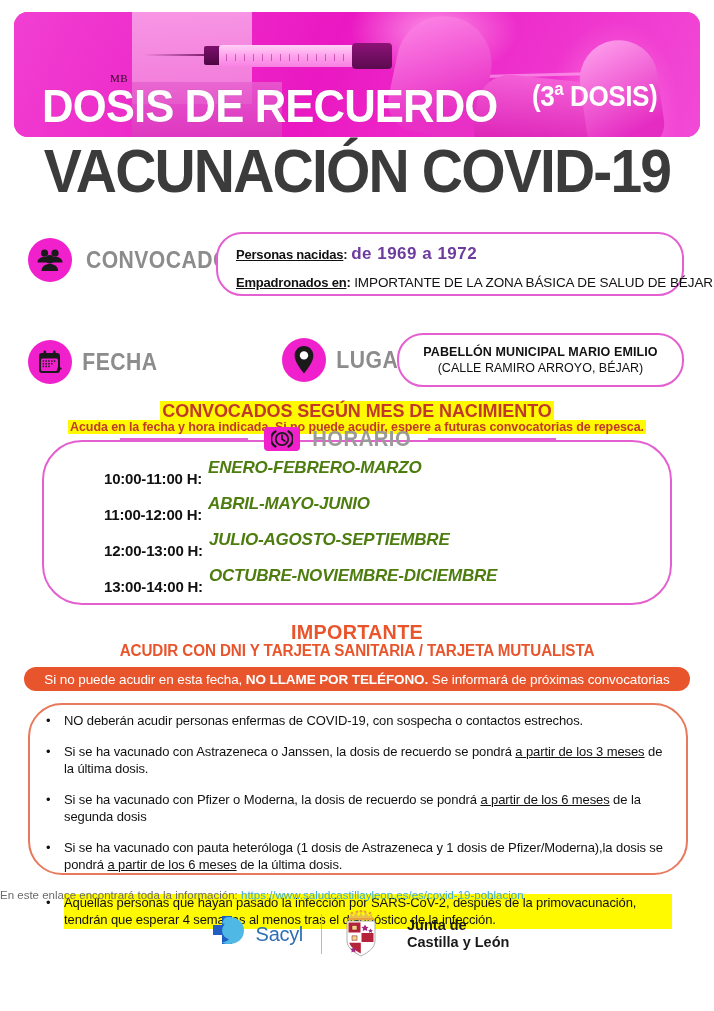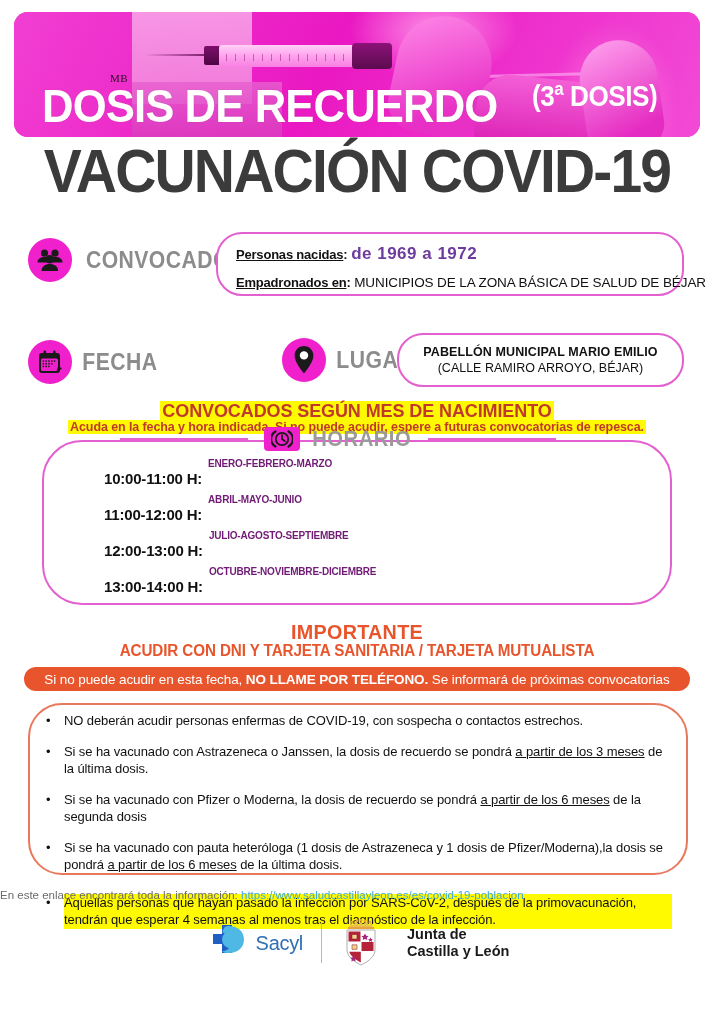--- a/index.html
+++ b/index.html
@@ -331,22 +331,23 @@
     white-space: nowrap;
   }
   .sched-time {
     font-family: "Liberation Sans Narrow", "Liberation Sans", sans-serif;
     font-size: 15px; font-weight: 700; color: #111;
     letter-spacing: -.2px;
     margin-top: 12px;
   }
   .sched-months {
     font-family: "Liberation Sans Narrow", "Liberation Sans", sans-serif;
-    font-size: 10px; font-weight: 700; color: #701a75;
+    font-size: 17px; font-weight: 700; color: #4d7c0f;
     letter-spacing: -.2px;
+    font-style: italic;
   }
 
   
   #importante-title {
     position: absolute;
     left: 0; top: 620px; width: 714px;
     text-align: center;
     font-family: "Liberation Sans Narrow", "Liberation Sans", sans-serif;
     font-size: 21px; font-weight: 700; color: #e8552c;
     letter-spacing: .3px;
@@ -416,21 +417,20 @@
     font-family: "Liberation Sans Narrow", "Liberation Sans", sans-serif;
     font-size: 11.5px; color: #6b6b6b;
   }
   #footer-link a { color: #3ea9dc; text-decoration: none; }
 
   #logos {
     position: absolute;
     left: 0; top: 910px; width: 714px;
     display: flex; align-items: center; justify-content: center;
     gap: 18px;
-    margin-top: 9px;
   }
   .logo-sacyl { display: flex; align-items: center; gap: 5px; }
   .sacyl-text {
     font-family: "Liberation Sans", sans-serif;
     font-size: 20px; color: #2f6fb5; font-weight: 400;
     letter-spacing: -.3px;
   }
   .logo-divider { width: 1px; height: 40px; background: #b9b9b9; }
   .logo-jcyl { display: flex; align-items: center; gap: 25px; }
   .jcyl-text {
@@ -484,21 +484,21 @@
     <div class="row-label">CONVOCADOS</div>
   </div>
 
   <div class="pill" id="convocados-box">
     <div class="conv-line">
       <span class="conv-label">Personas nacidas</span><span class="conv-label" style="text-decoration:none">:</span>
       <span class="conv-years">de 1969 a 1972</span>
     </div>
     <div class="conv-line">
       <span class="conv-label">Empadronados en</span><span class="conv-label" style="text-decoration:none">:</span>
-      <span class="conv-value">MUNICIPIOS DE LA ZONA BÁSICA DE SALUD DE BÉJAR</span>
+      <span class="conv-value">IMPORTANTE DE LA ZONA BÁSICA DE SALUD DE BÉJAR</span>
     </div>
   </div>
 
   <div class="row" id="fecha-row">
     <div class="circle-icon">
       <svg width="28" height="27" viewBox="0 0 28 27" aria-hidden="true">
         <rect x="3" y="4" width="21" height="20" rx="3" fill="#1a1a1a"></rect>
         <rect x="5" y="9.5" width="17" height="12.5" rx="1.5" fill="#f020cc"></rect>
         <rect x="7.5" y="1.5" width="2.6" height="5" rx="1.3" fill="#1a1a1a"></rect>
         <rect x="17" y="1.5" width="2.6" height="5" rx="1.3" fill="#1a1a1a"></rect>

